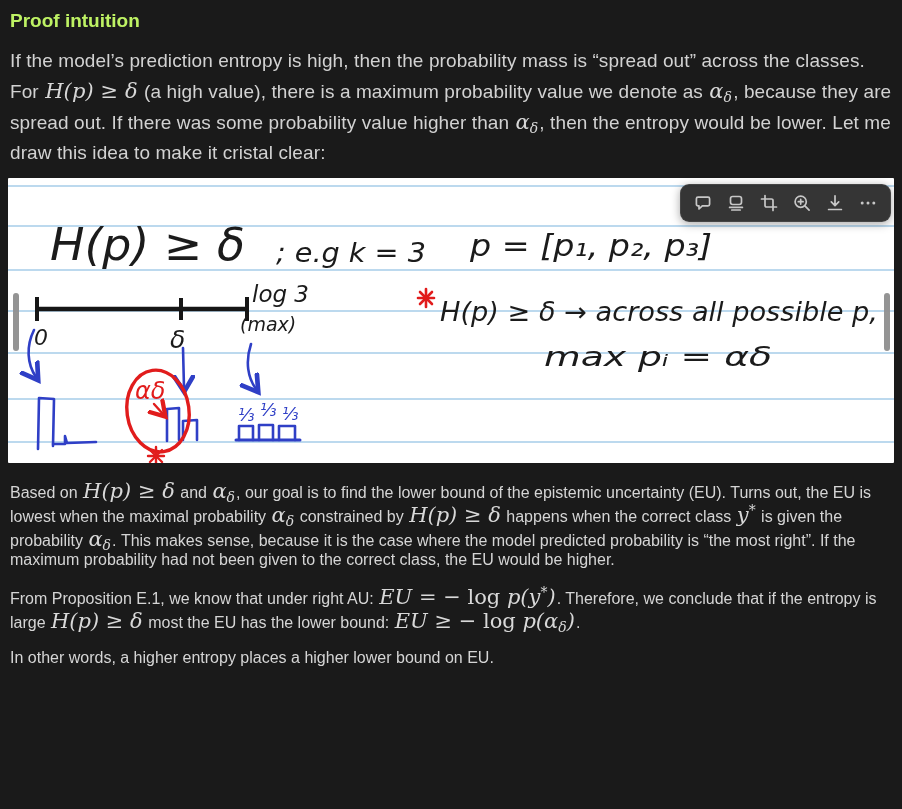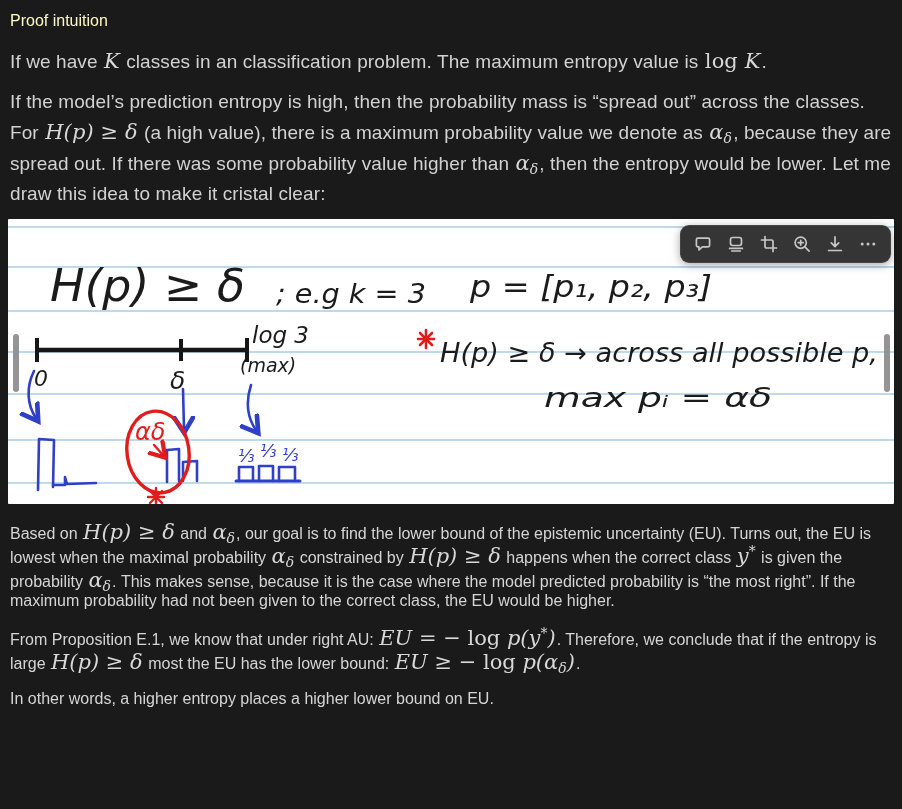--- a/index.html
+++ b/index.html
@@ -5,21 +5,21 @@
   * { box-sizing: border-box; }
   html,body { margin:0; padding:0; }
   body {
     width:902px; height:809px; overflow:hidden;
     background:#1a1a1a;
     font-family:"Liberation Sans", sans-serif;
     color:#d5d5d5;
     padding:8px 10px 0 10px;
   }
   h3.page-heading {
-    font-size:16px; font-weight:normal; color:#fef9c3;
+    font-size:19px; font-weight:bold; color:#bef264;
     margin:2px 0 14px 0; line-height:22px;
   }
   .doc p {
     font-size:19px; line-height:30px; margin:0 0 10px 0;
     width:882px; letter-spacing:0.1px; color:#d2d2d2;
   }
   .math {
     font-family:"DejaVu Serif", serif; font-style:italic;
     font-size:21px; color:#d8d8d8; padding:0 1px;
   }
@@ -56,21 +56,20 @@
   }
   .resize-handle.left  { left:5px; }
   .resize-handle.right { right:4px; }
 </style>
 </head>
 <body>
 
 <h3 class="page-heading">Proof intuition</h3>
 
 <div class="doc">
-    <p><span>If we have </span><span class="math">K</span><span> classes in an classification problem. The maximum entropy value is </span><span class="math"><span class="rm">log</span> K</span><span>.</span></p>
     <p><span>If the model’s prediction entropy is high, then the probability mass is “spread out” across the classes. For </span><span class="math">H(p) ≥ δ</span><span> (a high value), there is a maximum probability value we denote as </span><span class="math">α<sub>δ</sub></span><span>, because they are spread out. If there was some probability value higher than </span><span class="math">α<sub>δ</sub></span><span>, then the entropy would be lower. Let me draw this idea to make it cristal clear:</span></p>
   </div>
 <figure class="embed" id="figure-slot">
   <svg class="board" width="886" height="285" viewBox="0 0 886 285">
     <defs>
       <marker id="ab" markerWidth="9" markerHeight="9" refX="5" refY="4.5" orient="auto">
         <path d="M0,0.5 L6.5,4.5 L0,8.5" fill="none" stroke="#2f3fc6" stroke-width="1.8"></path>
       </marker>
       <marker id="ar" markerWidth="9" markerHeight="9" refX="5" refY="4.5" orient="auto">
         <path d="M0,0.5 L6.5,4.5 L0,8.5" fill="none" stroke="#e11c1c" stroke-width="1.8"></path>

